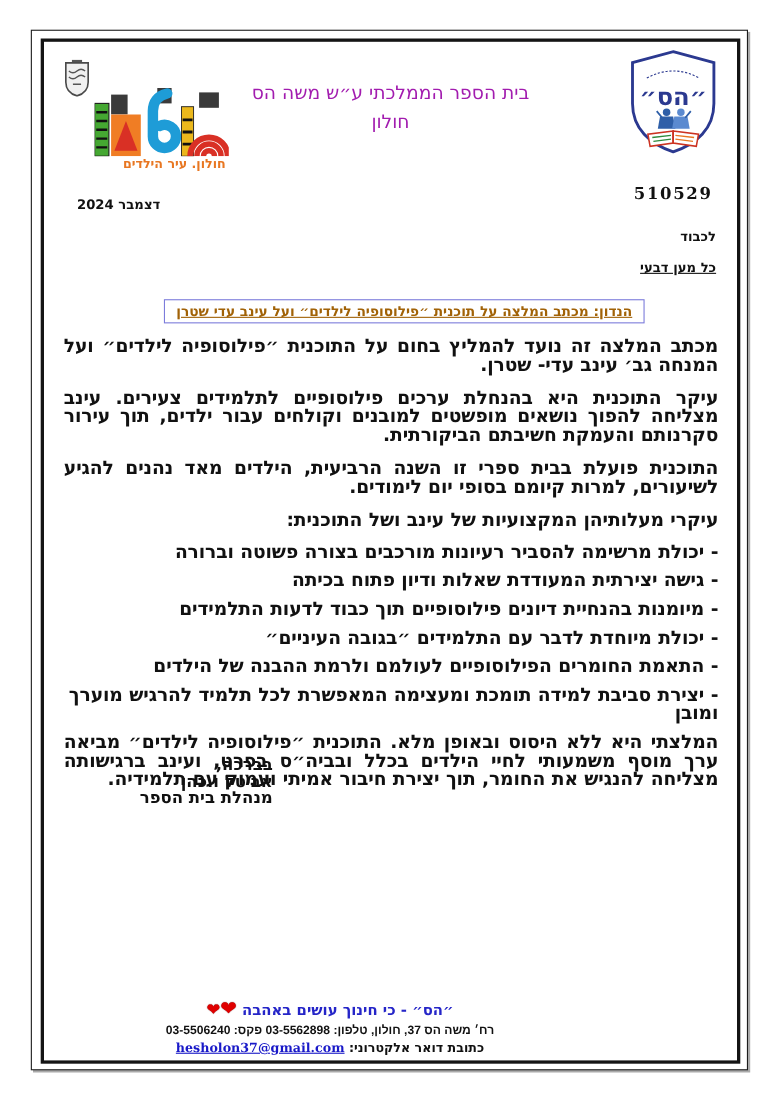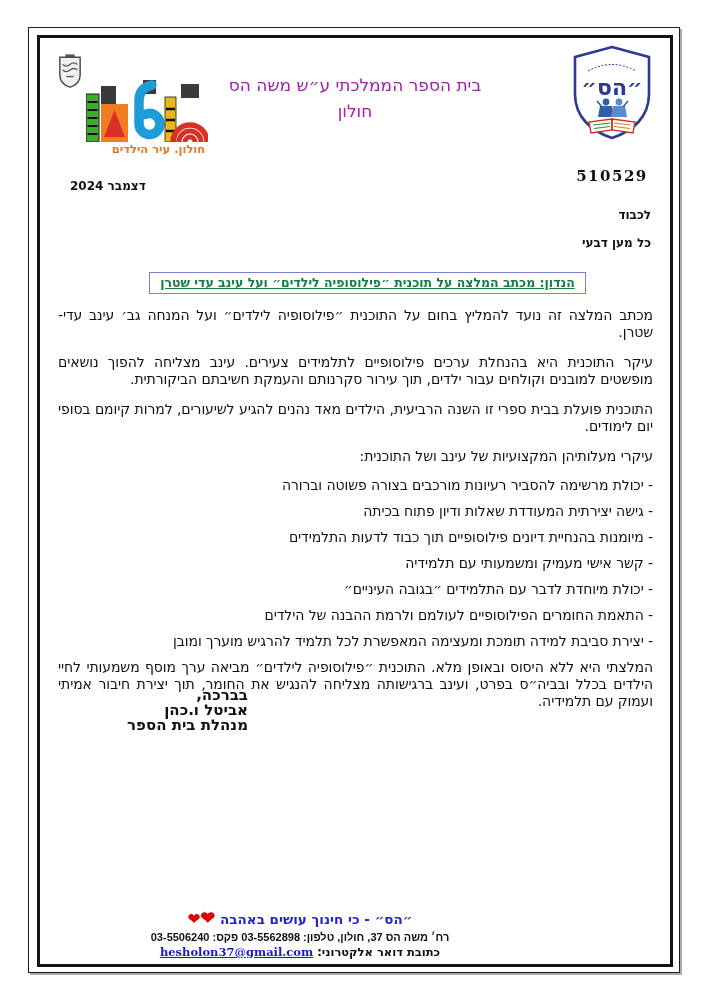--- a/index.html
+++ b/index.html
@@ -18,26 +18,26 @@
   .school-title{position:absolute;left:190px;top:72px;width:330px;text-align:center;
         color:#a21caf;font-size:17px;line-height:26px;}
   .shield-wrap{position:absolute;left:568px;top:44px;width:88px;text-align:center;}
   .school-number{position:absolute;left:568px;top:139px;width:88px;text-align:center;
         font-family:"DejaVu Serif",serif;font-weight:bold;font-size:15px;
         letter-spacing:1.5px;color:#111;direction:ltr;margin-top:28px;}
   
   .date{position:absolute;left:70px;top:179px;font-size:12px;font-weight:bold;color:#111;}
   .recipient{position:absolute;right:56px;top:208px;font-size:12px;font-weight:bold;
         color:#111;line-height:14px;}
-  .recipient .line2{margin-top:14px;}
+  .recipient .line2{margin-top:14px;text-decoration:underline;}
   .subject{position:absolute;left:78px;right:50px;top:272px;text-align:center;}
-  .subject span{display:inline-block;font-size:12.5px;font-weight:bold;color:#15803d;
+  .subject span{display:inline-block;font-size:12.5px;font-weight:bold;color:#a16207;
         text-decoration:underline;border:1px solid #7c7cdb;padding:2px 10px 3px;}
-  .body-text{position:absolute;top:307px;right:54px;left:58px;font-size:14px;
-        font-weight:normal;color:#111;line-height:17px;letter-spacing:-0.1px;}
+  .body-text{position:absolute;top:307px;right:54px;left:58px;font-size:17px;
+        font-weight:bold;color:#111;line-height:17px;letter-spacing:-0.1px;}
   .body-text p{margin:0 0 13px 0;text-align:justify;}
   .body-text p.intro{margin-bottom:12px;text-align:right;}
   .body-text p.bullet{margin:0 0 9px 0;text-align:right;}
   .body-text p.closing{margin:8px 0 0 0;}
   .signature{position:absolute;top:688px;right:459px;text-align:right;font-size:15px;
         font-weight:bold;color:#111;line-height:15px;white-space:nowrap;}
   .signature .name{margin-top:0;}
   
   .footer{position:absolute;left:90px;top:908px;width:420px;text-align:center;}
   .slogan-line{font-size:13.5px;font-weight:bold;color:#2525c8;line-height:19px;}
@@ -123,21 +123,20 @@
   </div>
 
   <div class="body-text">
     <p>מכתב המלצה זה נועד להמליץ בחום על התוכנית ״פילוסופיה לילדים״ ועל המנחה גב׳ עינב עדי- שטרן.</p>
     <p>עיקר התוכנית היא בהנחלת ערכים פילוסופיים לתלמידים צעירים. עינב מצליחה להפוך נושאים מופשטים למובנים וקולחים עבור ילדים, תוך עירור סקרנותם והעמקת חשיבתם הביקורתית.</p>
     <p>התוכנית פועלת בבית ספרי זו השנה הרביעית, הילדים מאד נהנים להגיע לשיעורים, למרות קיומם בסופי יום לימודים.</p>
     <p class="intro">עיקרי מעלותיהן המקצועיות של עינב ושל התוכנית:</p>
     <p class="bullet">- יכולת מרשימה להסביר רעיונות מורכבים בצורה פשוטה וברורה</p>
     <p class="bullet">- גישה יצירתית המעודדת שאלות ודיון פתוח בכיתה</p>
     <p class="bullet">- מיומנות בהנחיית דיונים פילוסופיים תוך כבוד לדעות התלמידים</p>
-    <p class="bullet">- קשר אישי מעמיק ומשמעותי עם תלמידיה</p>
     <p class="bullet">- יכולת מיוחדת לדבר עם התלמידים ״בגובה העיניים״</p>
     <p class="bullet">- התאמת החומרים הפילוסופיים לעולמם ולרמת ההבנה של הילדים</p>
     <p class="bullet">- יצירת סביבת למידה תומכת ומעצימה המאפשרת לכל תלמיד להרגיש מוערך ומובן</p>
     <p class="closing">המלצתי היא ללא היסוס ובאופן מלא. התוכנית ״פילוסופיה לילדים״ מביאה ערך מוסף משמעותי לחיי הילדים בכלל ובביה״ס בפרט, ועינב ברגישותה מצליחה להנגיש את החומר, תוך יצירת חיבור אמיתי ועמוק עם תלמידיה.</p>
   </div>
 
   <div class="signature">
     <div>בברכה,</div>
     <div class="name">אביטל ו.כהן</div>
     <div>מנהלת בית הספר</div>

